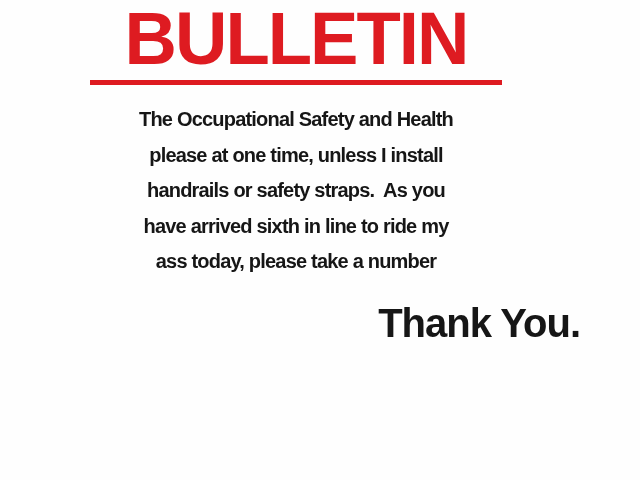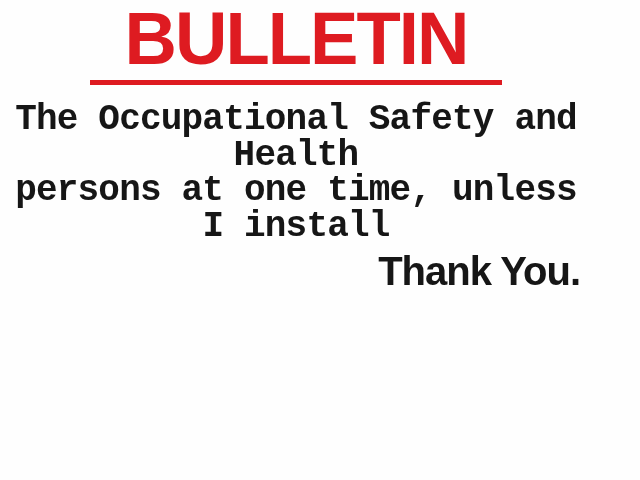--- a/index.html
+++ b/index.html
@@ -39,43 +39,45 @@
   }
   .underline {
     width: 412px;
     height: 5px;
     background: var(--accent);
     margin: 4px auto 0 auto;
   }
   .body {
     margin-top: 17px;
     color: var(--text);
-    font-size: 36px;
+    font-size: 20px;
     line-height: 35.5px;
     text-align: center;
     letter-spacing: -0.8px;
-    font-family: Liberation Mono, monospace;
   }
   .line {
     white-space: pre-wrap;
   }
   .thanks {
-    margin-top: 4px;
+    margin-top: 20px;
     text-align: right;
     padding-right: 12px;
     font-size: 40px;
     line-height: 46px;
     letter-spacing: -1px;
     color: var(--text);
   }
 </style>
 </head>
 <body>
 
 <div class="poster">
   <div class="title">BULLETIN</div>
   <div class="underline"></div>
   <div class="body">
     <div class="line">The Occupational Safety and Health</div>
-    <div class="line">persons at one time, unless I install</div>
+    <div class="line">please at one time, unless I install</div>
+    <div class="line">handrails or safety straps.  As you</div>
+    <div class="line">have arrived sixth in line to ride my</div>
+    <div class="line">ass today, please take a number</div>
   </div>
   <div class="thanks">Thank You.</div>
 </div>
 
 </body></html>

